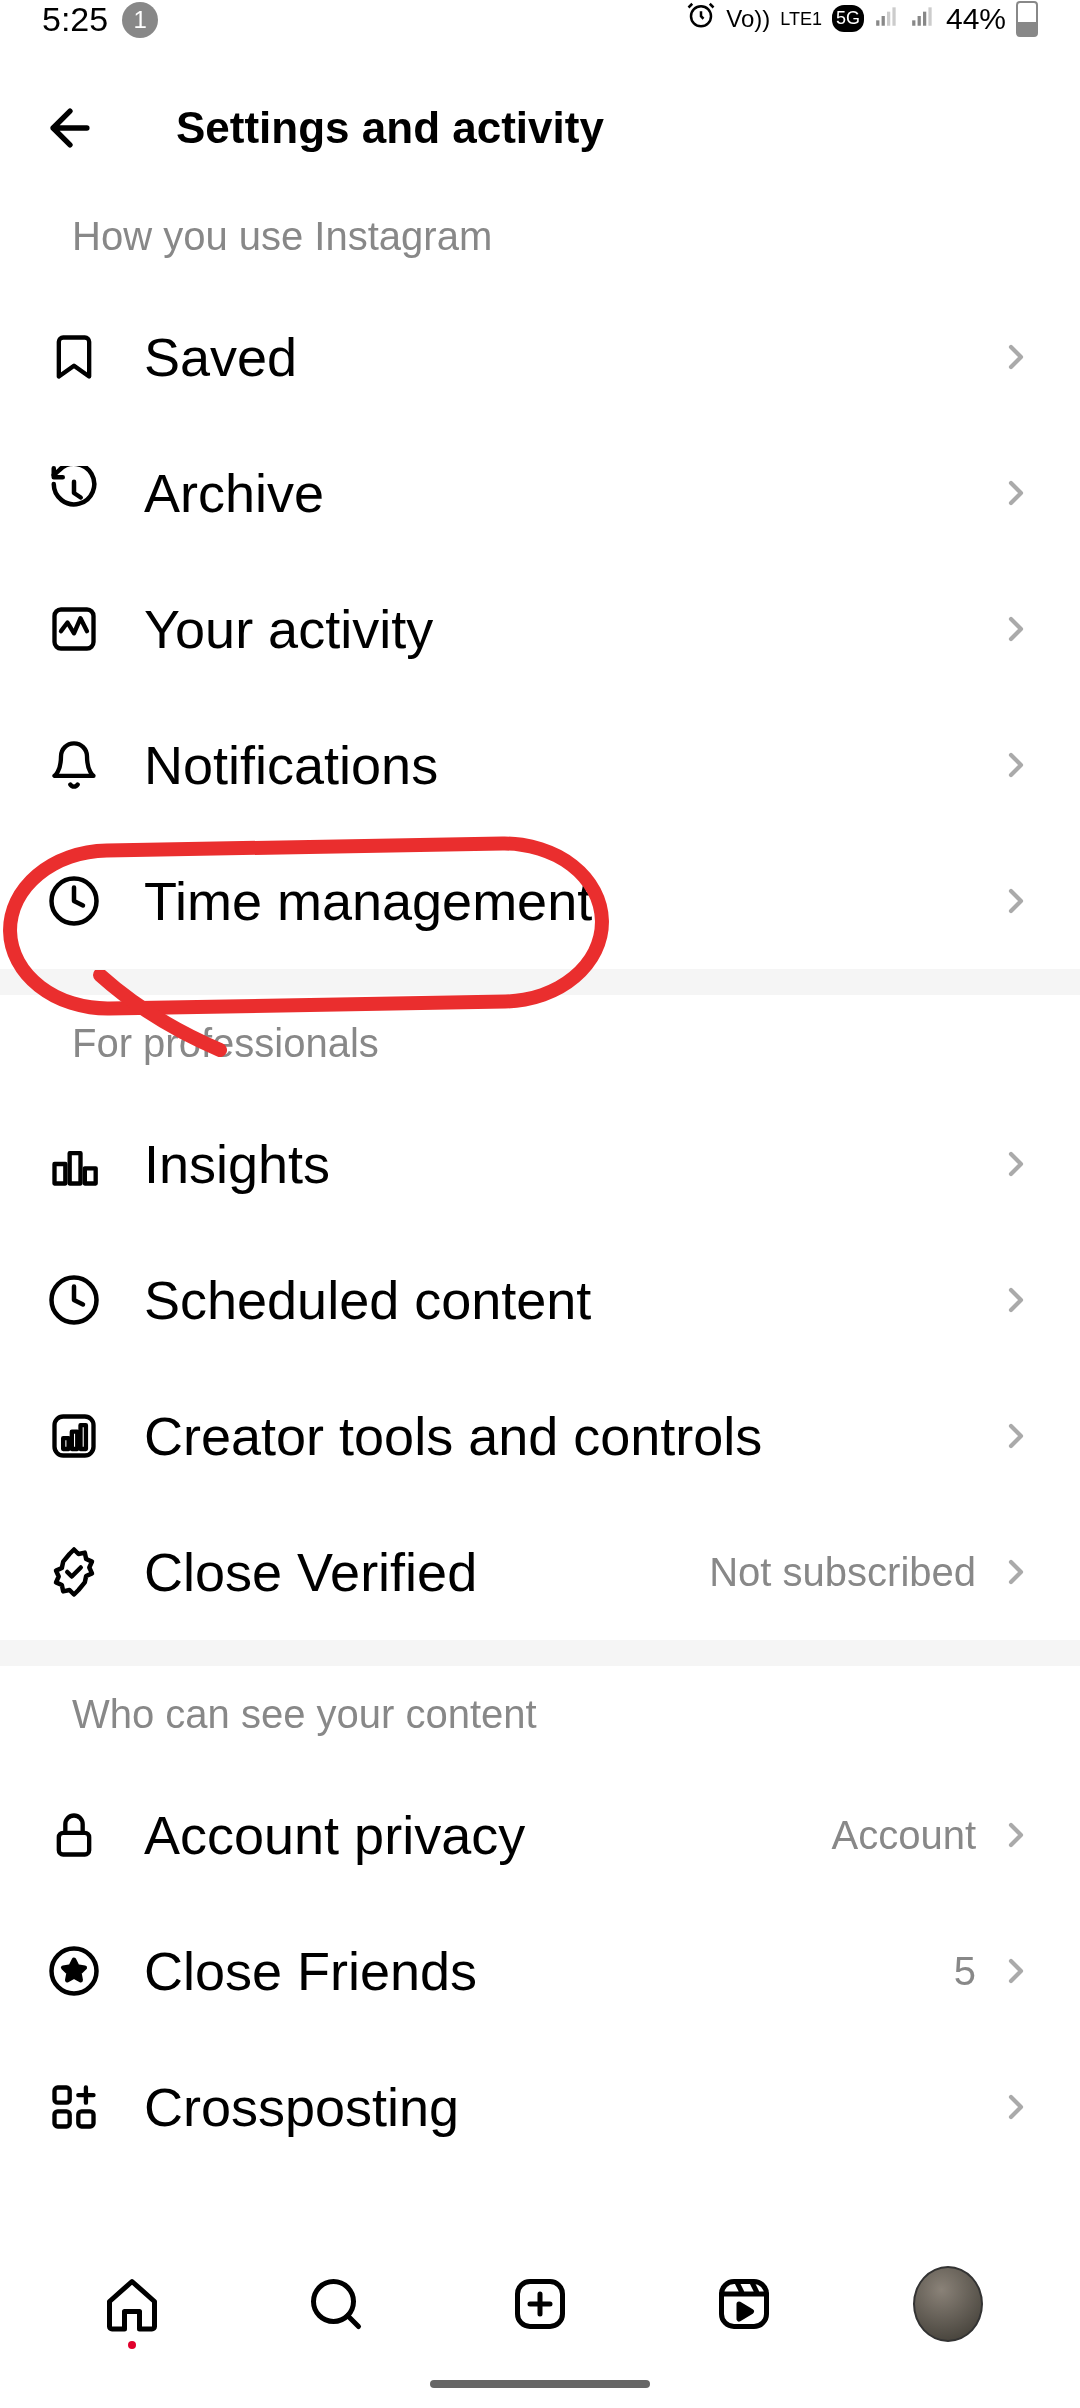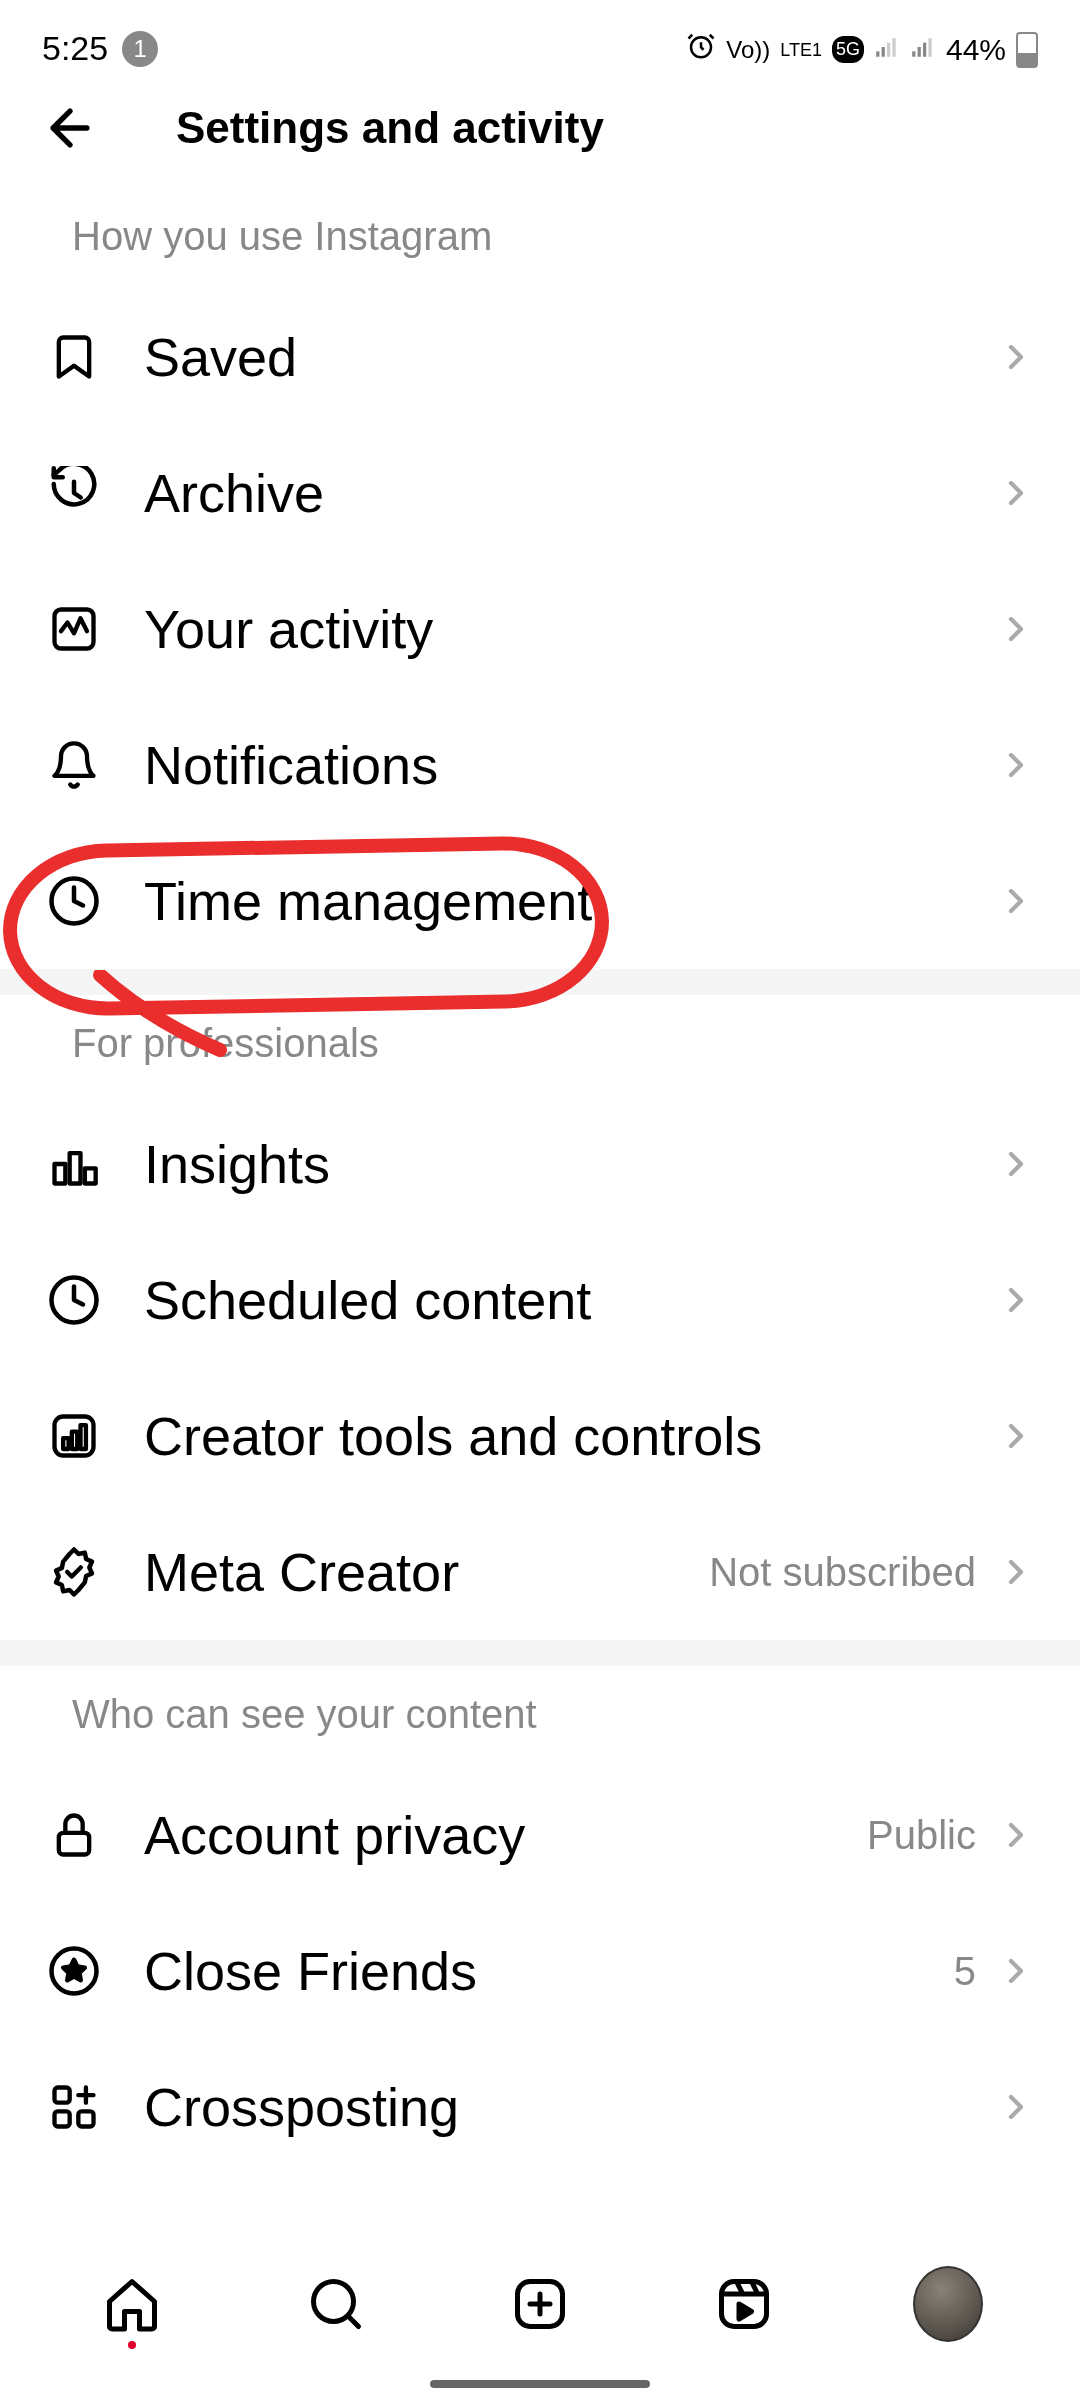--- a/index.html
+++ b/index.html
@@ -8,21 +8,21 @@
       height: 2408px;
       font-family: -apple-system, BlinkMacSystemFont, sans-serif;
       background: #ffffff;
       position: relative;
       overflow: hidden;
     }
     .status-bar {
       height: 68px;
       display: flex;
       justify-content: space-between;
-      align-items: flex-end;
+      align-items: flex-start;
       padding: 0 42px;
       font-size: 34px;
       color: #000;
     }
     .status-left { display: flex; align-items: center; gap: 14px; }
     .status-right { display: flex; align-items: center; gap: 10px; font-size: 30px; }
     .notif-badge {
       width: 36px; height: 36px; border-radius: 50%;
       background: #888; color: #fff;
       display: flex; align-items: center; justify-content: center;
@@ -284,40 +284,40 @@
     </svg>
 </div>
 
 <div class="row">
   <div class="row-icon">
     <svg width="54" height="54" viewBox="0 0 24 24" fill="none" stroke="#000" stroke-width="2" stroke-linecap="round" stroke-linejoin="round">
         <path d="M12 2l2 2 2.8-.6.6 2.8 2.6 1.2-1.2 2.6 1.2 2.6-2.6 1.2-.6 2.8L14 20l-2 2-2-2-2.8.6-.6-2.8L4 16.6l1.2-2.6L4 11.4l2.6-1.2.6-2.8L10 4z"></path>
         <path d="M9 12l2 2 4-4"></path>
       </svg>
   </div>
-  <div class="row-label">Meta Creator</div>
+  <div class="row-label">Close Verified</div>
   <div class="row-value">Not subscribed</div>
   <svg class="chevron" width="40" height="40" viewBox="0 0 24 24" fill="none" stroke="#aaa" stroke-width="2.5" stroke-linecap="round" stroke-linejoin="round">
       <path d="M9 18l6-6-6-6"></path>
     </svg>
 </div>
 
 <div class="section-divider"></div>
 
 <div class="section-title">Who can see your content</div>
 
 <div class="row">
   <div class="row-icon">
     <svg width="52" height="52" viewBox="0 0 24 24" fill="none" stroke="#000" stroke-width="2" stroke-linecap="round" stroke-linejoin="round">
         <rect x="5" y="11" width="14" height="10" rx="2"></rect>
         <path d="M8 11V7a4 4 0 018 0v4"></path>
       </svg>
   </div>
   <div class="row-label">Account privacy</div>
-  <div class="row-value">Public</div>
+  <div class="row-value">Account</div>
   <svg class="chevron" width="40" height="40" viewBox="0 0 24 24" fill="none" stroke="#aaa" stroke-width="2.5" stroke-linecap="round" stroke-linejoin="round">
       <path d="M9 18l6-6-6-6"></path>
     </svg>
 </div>
 
 <div class="row">
   <div class="row-icon">
     <svg width="54" height="54" viewBox="0 0 24 24" fill="none" stroke="#000" stroke-width="2" stroke-linecap="round" stroke-linejoin="round">
         <circle cx="12" cy="12" r="10"></circle>
         <path d="M12 7l1.5 3 3.3.5-2.4 2.3.6 3.3L12 14.5 9 16.1l.6-3.3-2.4-2.3 3.3-.5z" fill="#000"></path>

